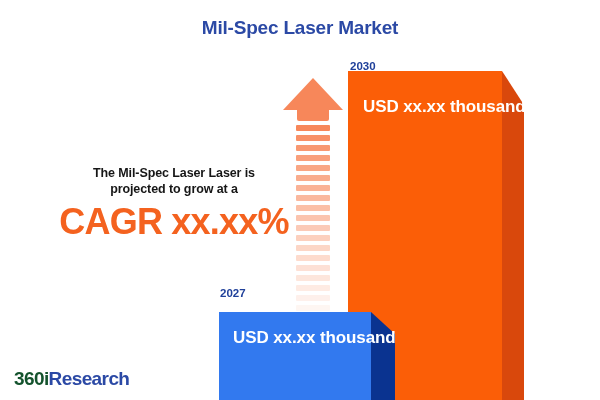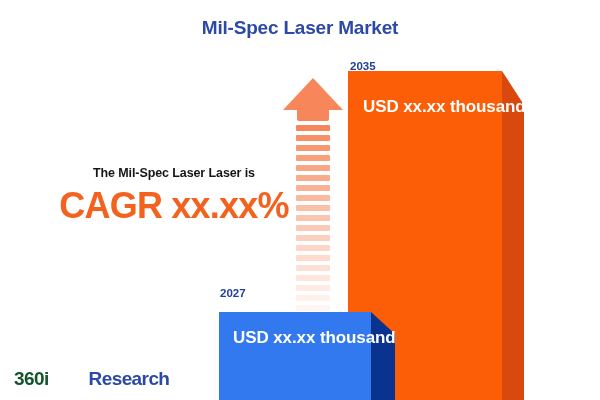--- a/index.html
+++ b/index.html
@@ -150,31 +150,32 @@
 
   
   .logo {
     position:absolute;
     left:14px; top:368px;
     font-size:19px;
     font-weight:bold;
     letter-spacing:-0.6px;
   }
   .logo .logo-360i { color:#14532d; }
-  .logo .logo-research { color:#2b49a5;margin-left:40px; }
+  .logo .logo-research { color:#2b49a5; }
 </style>
 </head>
 <body>
 
 <div id="infographic">
 
   <div class="chart-title">Mil-Spec Laser Market</div>
 
   <div class="statement">
     <div class="statement-line">The Mil-Spec Laser Laser is</div>
+    <div class="statement-line">projected to grow at a</div>
     <div class="statement-cagr">CAGR xx.xx%</div>
   </div>
 
   <div class="arrow-wrap">
     <div class="arrow-head">
       <div class="arrow-head-tri"></div>
     </div>
     <div class="arrow-neck"></div>
     <div class="arrow-stripes" id="arrow-stripes">
         <div class="stripe" style="background: rgb(247, 135, 90);"></div>
@@ -199,21 +200,21 @@
         <div class="stripe" style="background: rgba(247, 135, 90, 0.035);"></div>
         <div class="stripe" style="background: rgba(247, 135, 90, 0);"></div>
         <div class="stripe" style="background: rgba(247, 135, 90, 0);"></div>
       </div>
   </div>
 
   <div class="bar" id="bar-2032">
     <div class="bar-front"></div>
     <div class="bar-side"></div>
   </div>
-  <div class="bar-year" id="year-2032">2035</div>
+  <div class="bar-year" id="year-2032">2030</div>
   <div class="bar-label-value" id="value-2032">USD xx.xx thousand</div>
 
   <div class="bar" id="bar-2024">
     <div class="bar-front"></div>
     <div class="bar-side"></div>
   </div>
   <div class="bar-year" id="year-2024">2027</div>
   <div class="bar-label-value" id="value-2024">USD xx.xx thousand</div>
 
   <div class="logo">

